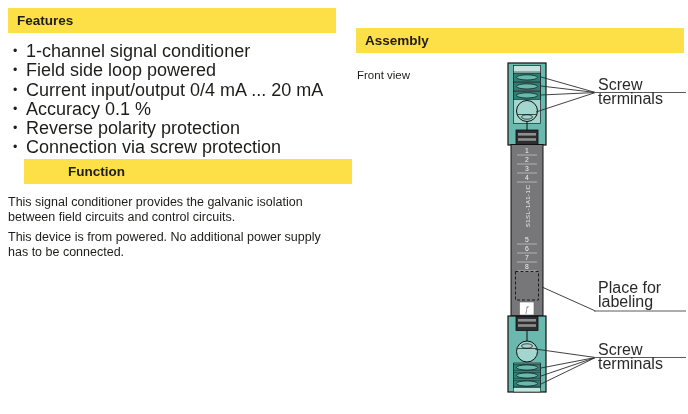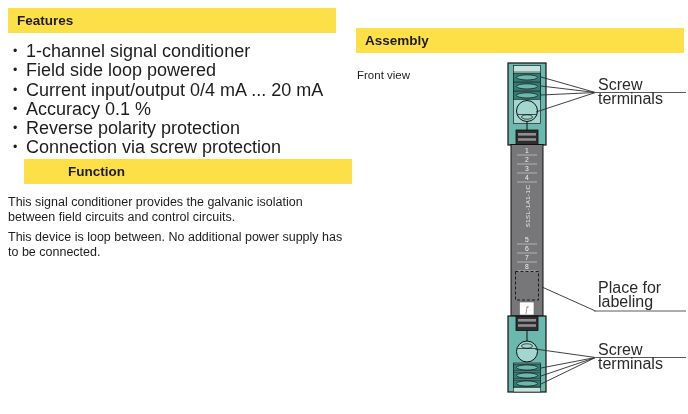--- a/index.html
+++ b/index.html
@@ -65,21 +65,21 @@
   <li>Reverse polarity protection</li>
   <li>Connection via screw protection</li>
 </ul>
 
 <div class="section-bar bar-function">
   <span>Function</span>
 </div>
 
 <div class="function-paragraphs">
   <p>This signal conditioner provides the galvanic isolation between field circuits and control circuits.</p>
-  <p>This device is loop between. No additional power supply has to be connected.</p>
+  <p>This device is from powered. No additional power supply has to be connected.</p>
 </div>
 
 <div class="section-bar bar-assembly">
   <span>Assembly</span>
 </div>
 
 <div class="front-view-label">Front view</div>
 
 <svg class="diagram" viewBox="0 0 688 414">
   <g>

